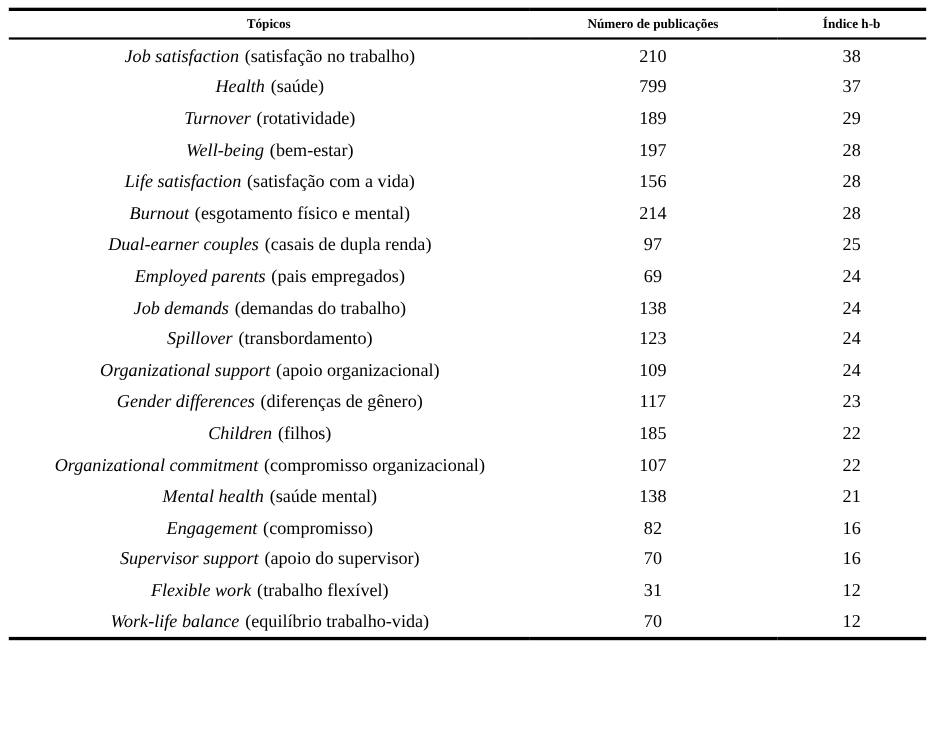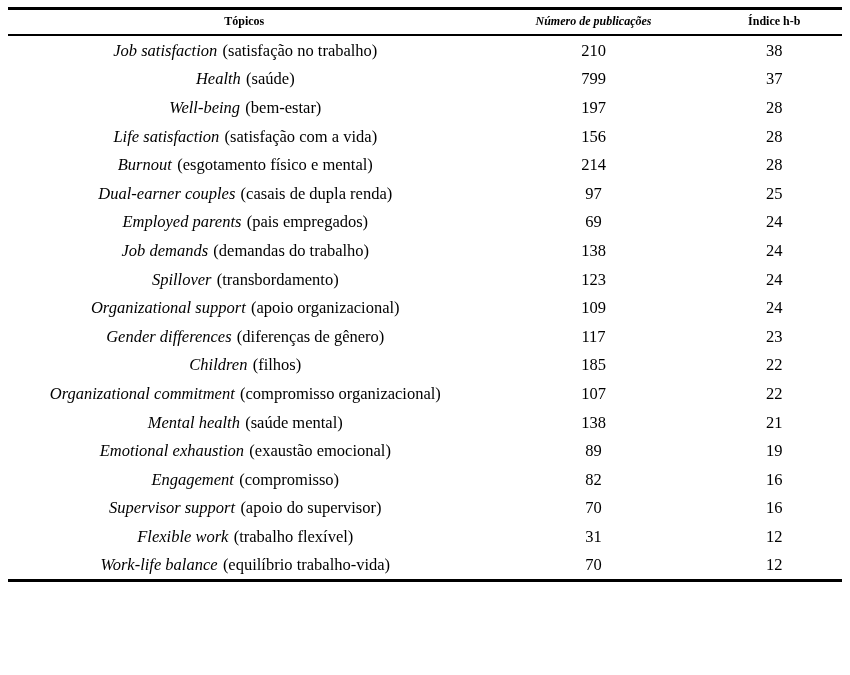--- a/index.html
+++ b/index.html
@@ -29,21 +29,21 @@
     border-bottom: 2px solid #000000;
   }
   th {
     font-weight: bold;
     font-size: 12px;
     padding: 4px 2px 5px 2px;
     text-align: center;
     vertical-align: middle;
   }
   .col-topic { width: 57%; }
-  .col-pubs  { width: 27%; font-style: italic; }
+  .col-pubs  { width: 27%; }
   .col-hb    { width: 16%; }
   td {
     font-size: 16.5px;
     line-height: 21px;
     padding: 3.8px 2px;
     vertical-align: middle;
   }
   .cell-topic {
     text-align: center;
     padding-left: 4px;
@@ -76,20 +76,25 @@
     <tbody id="table-body">
         <tr>
     <td class="cell-topic"><span class="term">Job satisfaction</span><span class="translation">(satisfação no trabalho)</span></td>
     <td class="cell-num">210</td>
     <td class="cell-num">38</td>
   </tr>
         <tr>
     <td class="cell-topic"><span class="term">Health</span><span class="translation">(saúde)</span></td>
     <td class="cell-num">799</td>
     <td class="cell-num">37</td>
+  </tr>
+        <tr>
+    <td class="cell-topic"><span class="term">Turnover</span><span class="translation">(rotatividade)</span></td>
+    <td class="cell-num">189</td>
+    <td class="cell-num">29</td>
   </tr>
         <tr>
     <td class="cell-topic"><span class="term">Well-being</span><span class="translation">(bem-estar)</span></td>
     <td class="cell-num">197</td>
     <td class="cell-num">28</td>
   </tr>
         <tr>
     <td class="cell-topic"><span class="term">Life satisfaction</span><span class="translation">(satisfação com a vida)</span></td>
     <td class="cell-num">156</td>
     <td class="cell-num">28</td>
@@ -138,25 +143,20 @@
     <td class="cell-topic"><span class="term">Organizational commitment</span><span class="translation">(compromisso organizacional)</span></td>
     <td class="cell-num">107</td>
     <td class="cell-num">22</td>
   </tr>
         <tr>
     <td class="cell-topic"><span class="term">Mental health</span><span class="translation">(saúde mental)</span></td>
     <td class="cell-num">138</td>
     <td class="cell-num">21</td>
   </tr>
         <tr>
-    <td class="cell-topic"><span class="term">Emotional exhaustion</span><span class="translation">(exaustão emocional)</span></td>
-    <td class="cell-num">89</td>
-    <td class="cell-num">19</td>
-  </tr>
-        <tr>
     <td class="cell-topic"><span class="term">Engagement</span><span class="translation">(compromisso)</span></td>
     <td class="cell-num">82</td>
     <td class="cell-num">16</td>
   </tr>
         <tr>
     <td class="cell-topic"><span class="term">Supervisor support</span><span class="translation">(apoio do supervisor)</span></td>
     <td class="cell-num">70</td>
     <td class="cell-num">16</td>
   </tr>
         <tr>

